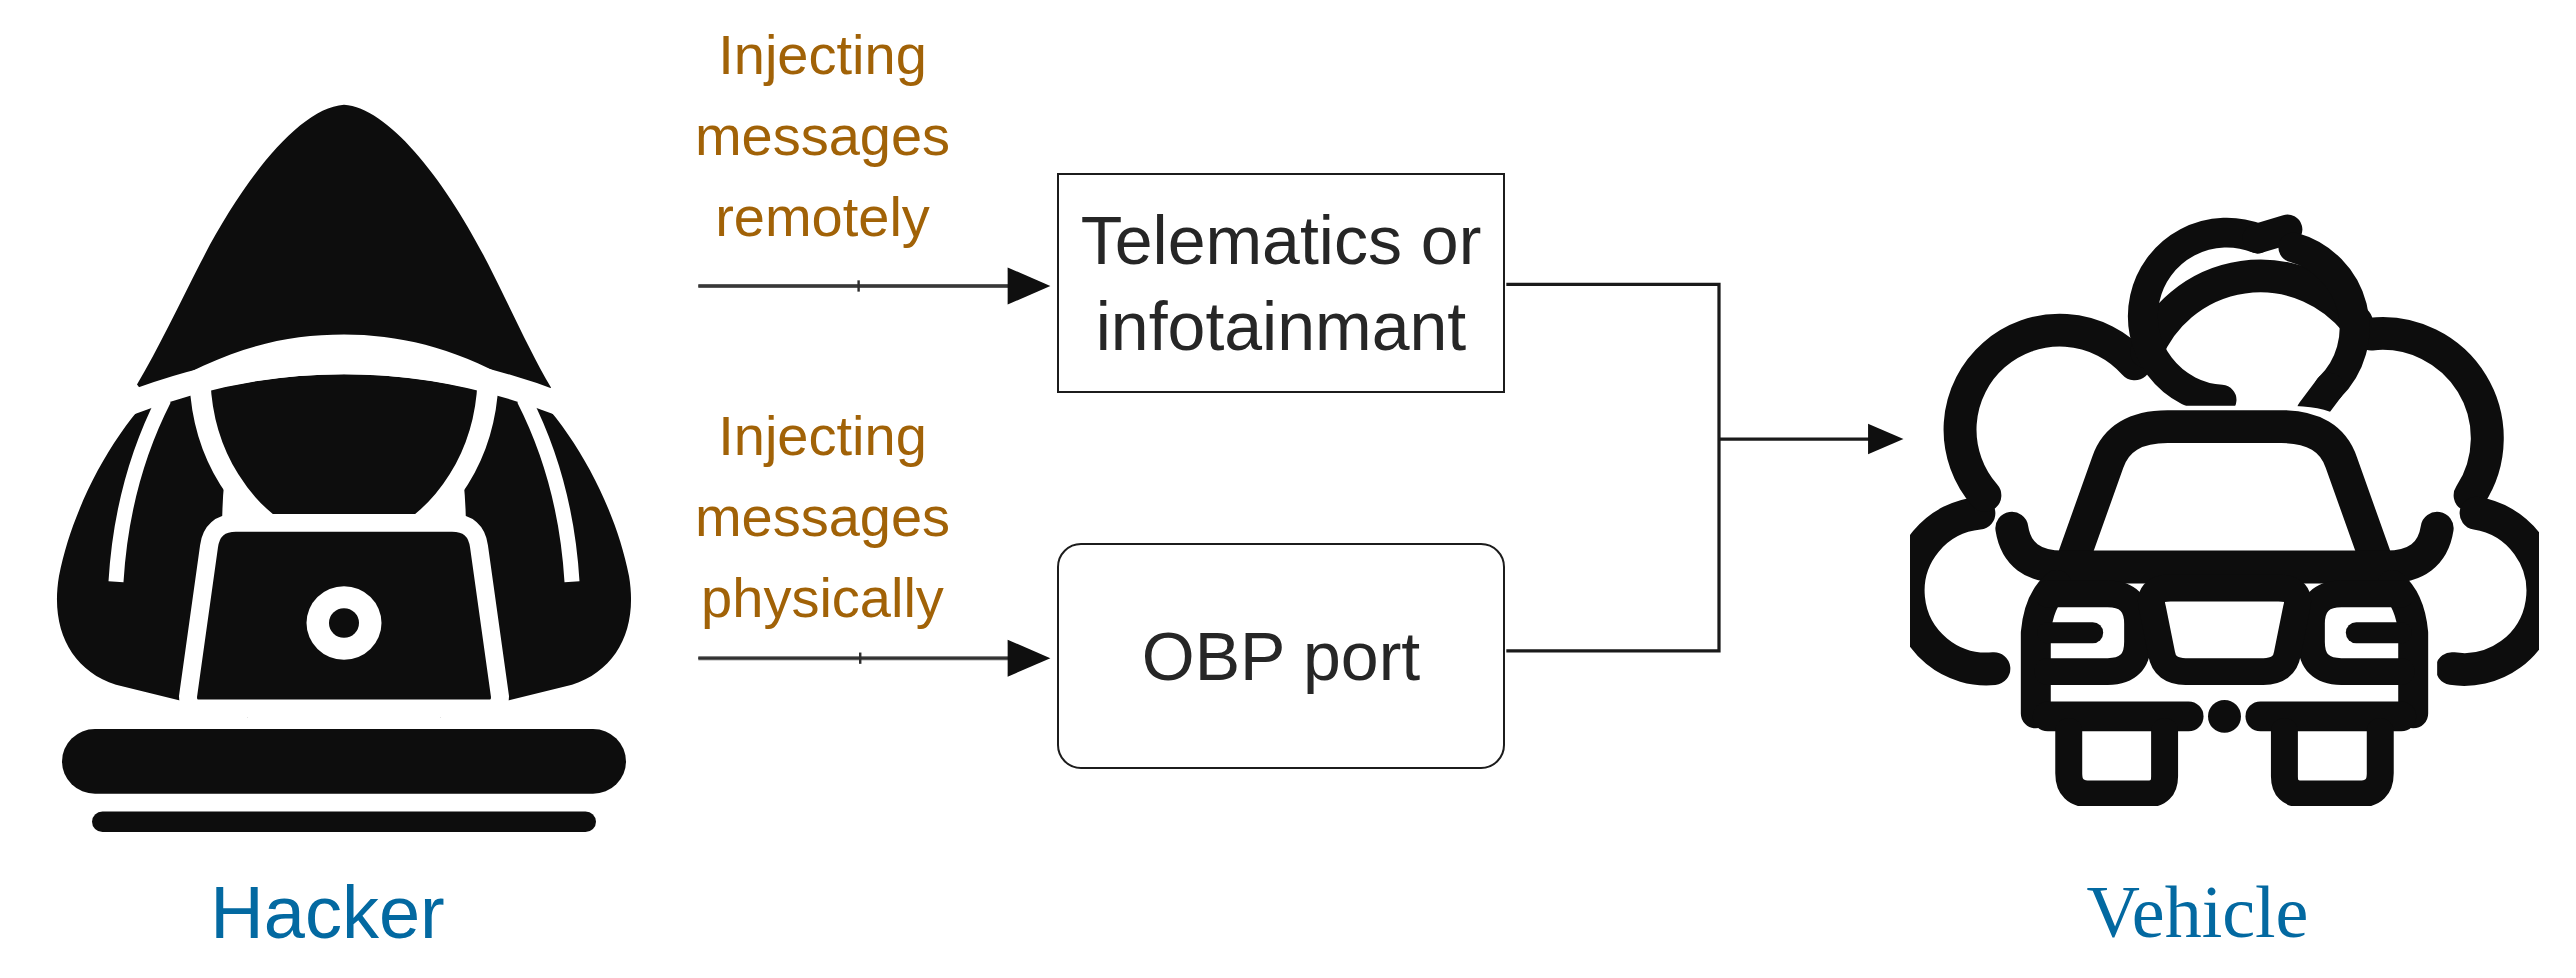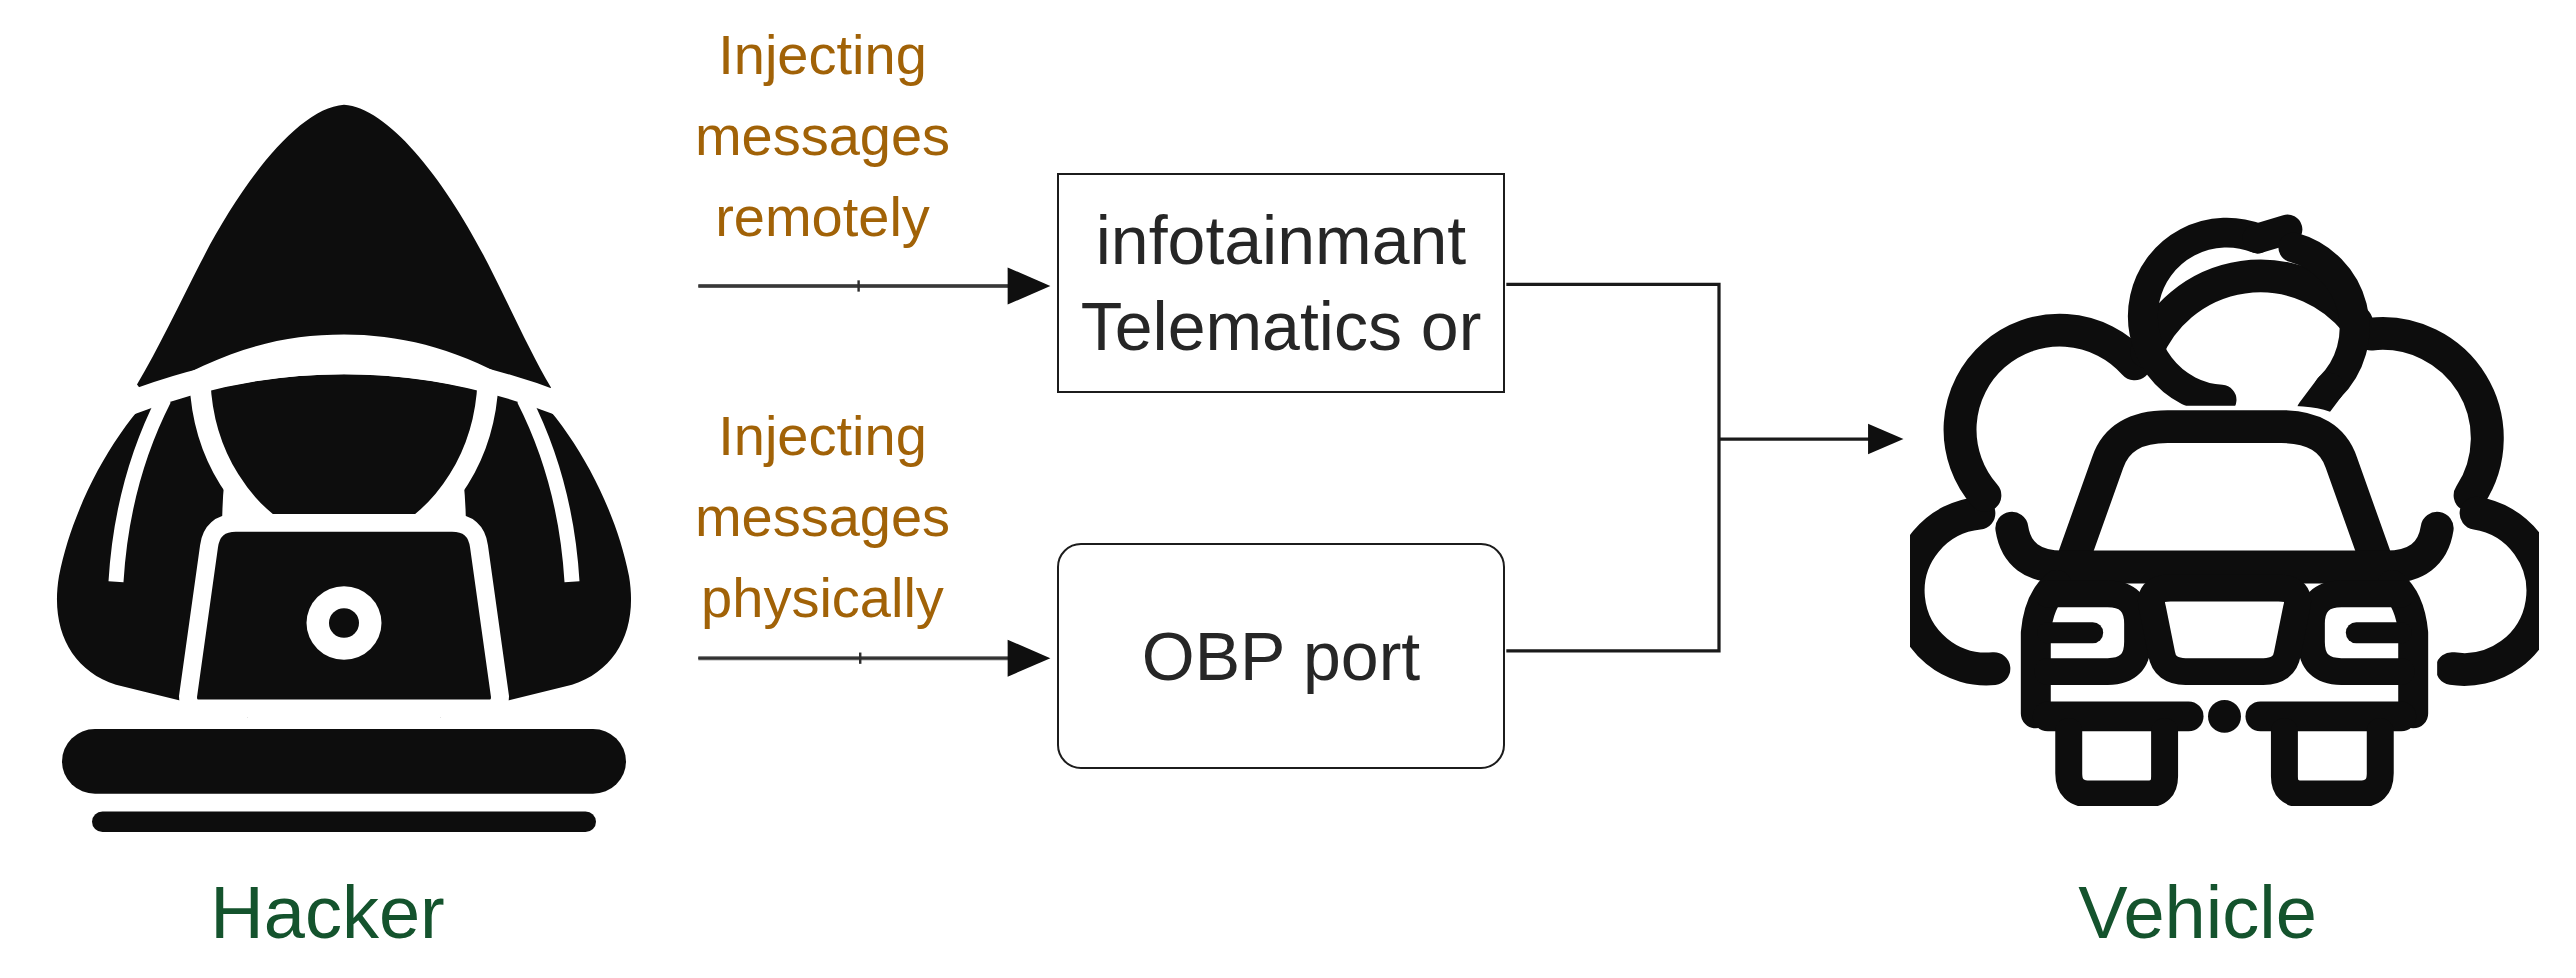--- a/index.html
+++ b/index.html
@@ -13,21 +13,21 @@
   }
   svg{display:block;}
   .overlay{position:absolute;left:0;top:0;}
   .icon-svg{position:absolute;}
   .caption{
     position:absolute;
     width:403px;
     text-align:center;
     font-size:74px;
     line-height:81px;
-    color:#14532d;
+    color:#0369a1;
     white-space:nowrap;
   }
   .ml-label{
     position:absolute;
     width:403px;
     text-align:center;
     font-size:56px;
     line-height:81px;
     color:#a16207;
   }
@@ -141,25 +141,25 @@
     <div>remotely</div>
   </div>
 
   <div class="ml-label" style="left:621px;top:395px;">
     <div>Injecting</div>
     <div>messages</div>
     <div>physically</div>
   </div>
 
   <div class="node-box box-telematics">
+    <div>Telematics or</div>
     <div>infotainmant</div>
-    <div>Telematics or</div>
   </div>
 
   <div class="node-box box-obp">
     <div>OBP port</div>
   </div>
 
   <div class="caption" style="left:126px;top:872px;">Hacker</div>
-  <div class="caption" style="left:1996px;top:872px;">Vehicle</div>
+  <div class="caption" style="left:1996px;top:872px;font-family:Liberation Serif, serif;">Vehicle</div>
 
 </div>
 
 
 </body></html>

